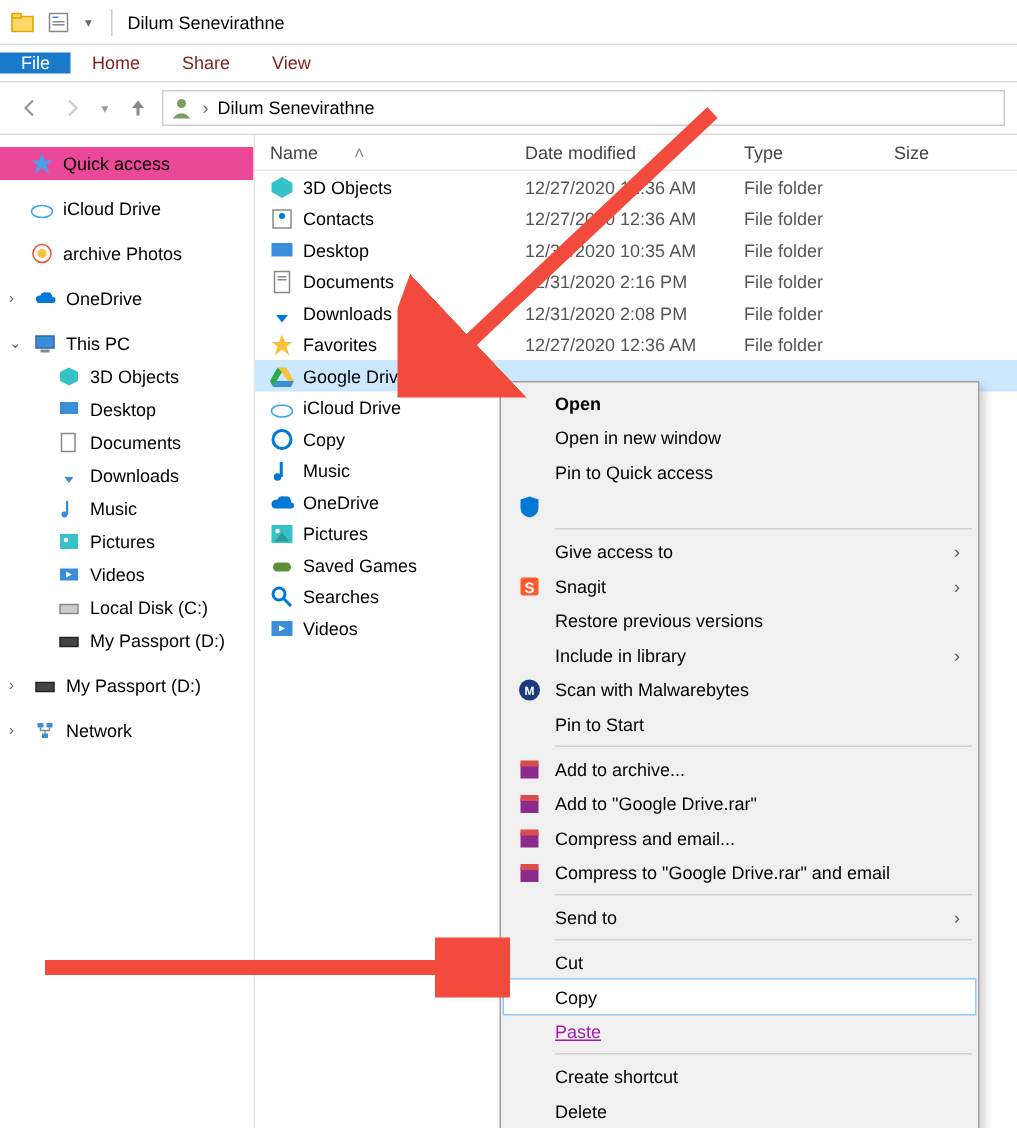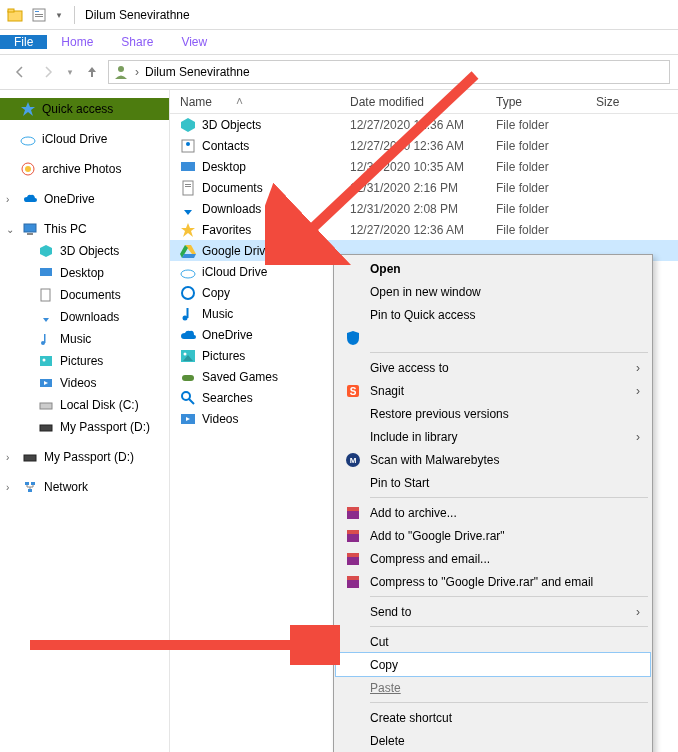--- a/index.html
+++ b/index.html
@@ -7,38 +7,38 @@
 
 
 .titlebar { height: 30px; background: #fff; display: flex; align-items: center; gap: 4px; padding: 0 4px; border-bottom: 1px solid #ddd; }
 .titlebar .qat { display: flex; align-items: center; gap: 2px; }
 .titlebar .qat-btn { width: 22px; height: 22px; display: flex; align-items: center; justify-content: center; }
 .titlebar .sep { width: 1px; height: 18px; background: #ccc; margin: 0 4px; }
 .titlebar .title-txt { font-size: 12px; color: #000; margin-left: 2px; }
 
 
 .menubar { height: 24px; display: flex; align-items: center; }
-.menubar .tab { padding: 0 14px; display: flex; align-items: center; font-size: 12px; color: #8b5cf6; }
+.menubar .tab { padding: 0 14px; display: flex; align-items: center; font-size: 12px; color: #7f1d1d; }
 .menubar .tab.file { background: #1979ca; color: #fff; }
 
 
 .navrow { height: 36px; border-top: 1px solid #ddd; border-bottom: 1px solid #ddd; display: flex; align-items: center; padding: 0 8px; gap: 4px; }
 .navrow .navbtn { width: 24px; height: 24px; display: flex; align-items: center; justify-content: center; color: #999; }
 .navrow .addr { flex: 1; height: 24px; border: 1px solid #ccc; display: flex; align-items: center; padding: 0 4px; gap: 6px; font-size: 12px; }
 .navrow .addr .usericon { width: 16px; height: 16px; }
 
 
 .main { display: flex; height: calc(752px - 30px - 24px - 36px); }
 
 
 .sidebar { width: 170px; border-right: 1px solid #e5e5e5; padding-top: 8px; overflow: hidden; }
 .tree-item { display: flex; align-items: center; height: 22px; padding-left: 20px; gap: 6px; font-size: 12px; color: #000; }
 .tree-item.l2 { padding-left: 38px; }
 .tree-item .exp { width: 10px; margin-left: -14px; color: #666; font-size: 10px; }
-.tree-item.quick { background: #4d7c0f; }
+.tree-item.quick { background: #ec4899; }
 .tree-item .ico { width: 16px; height: 16px; display: flex; align-items: center; justify-content: center; }
 .tree-gap { height: 8px; }
 
 
 .filelist { flex: 1; }
 .cols { display: flex; height: 24px; align-items: center; border-bottom: 1px solid #e5e5e5; color: #444; font-size: 12px; padding-left: 10px; }
 .cols .col-name { width: 170px; display: flex; align-items: center; gap: 4px; }
 .cols .col-date { width: 146px; }
 .cols .col-type { width: 100px; }
 .cols .col-size { flex: 1; }
@@ -47,21 +47,21 @@
 .row .col-name { width: 170px; display: flex; align-items: center; gap: 6px; }
 .row .col-date { width: 146px; color: #555; }
 .row .col-type { width: 100px; color: #555; }
 .row .ico { width: 16px; height: 16px; display: flex; align-items: center; justify-content: center; }
 
 
 .ctxmenu { position: absolute; left: 333px; top: 254px; width: 320px; background: #f0f0f0; border: 1px solid #a0a0a0; box-shadow: 3px 3px 6px rgba(0,0,0,0.2); padding: 2px; }
 .ctxitem { display: flex; align-items: center; height: 23px; padding-left: 34px; font-size: 12px; color: #000; position: relative; }
 .ctxitem.hover { background: #fff; outline: 1px solid #90c8f6; }
 .ctxitem.bold { font-weight: 700; text-align: center; }
-.ctxitem.disabled { color: #737373; text-decoration: underline; }
+.ctxitem.disabled { color: #a21caf; text-decoration: underline; }
 .ctxitem .arrow { position: absolute; right: 10px; color: #555; }
 .ctxitem .cicon { position: absolute; left: 8px; width: 18px; height: 18px; display: flex; align-items: center; justify-content: center; }
 .ctxsep { height: 1px; background: #d0d0d0; margin: 3px 2px 3px 34px; }
 
 
 .anno-arrow { position: absolute; pointer-events: none; }
 
 
 svg { display: block; }
 </style>

